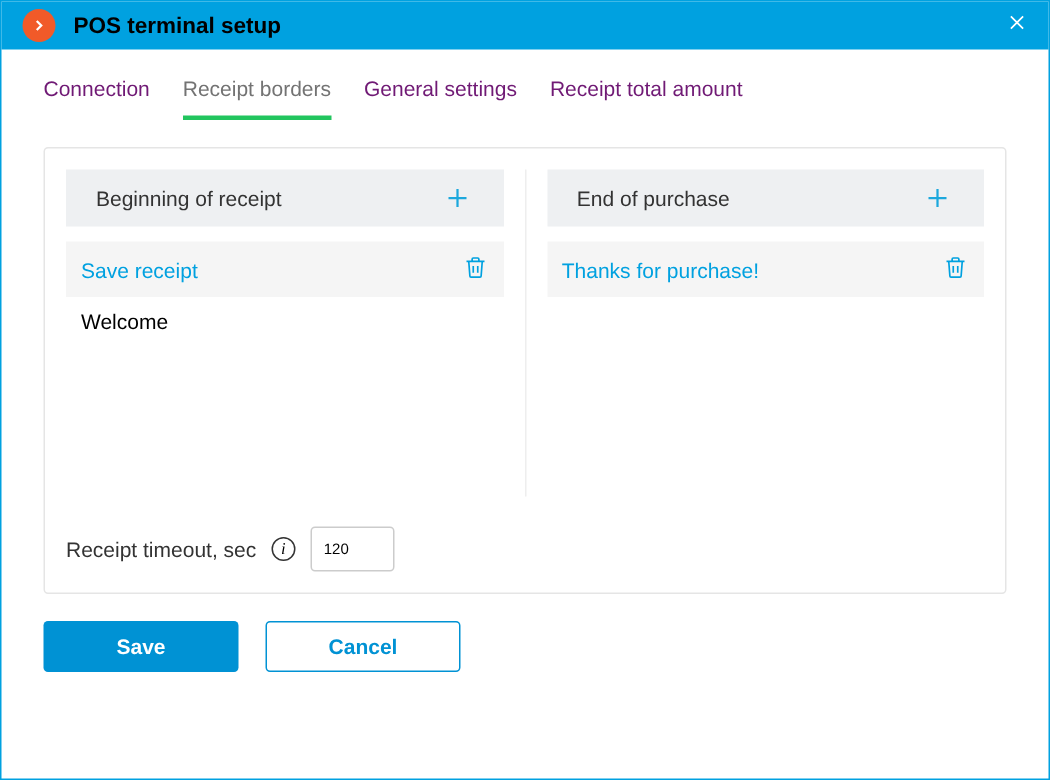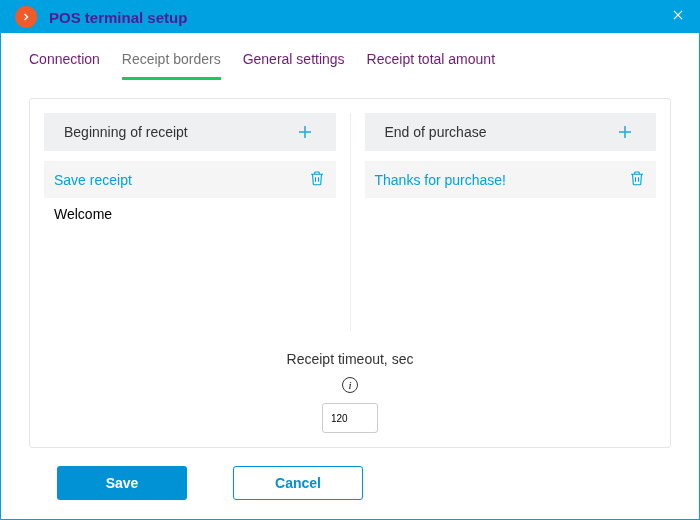--- a/index.html
+++ b/index.html
@@ -1,20 +1,20 @@
 <!DOCTYPE html>
 <html><head>
 <meta charset="utf-8">
 <style>
   * { box-sizing: border-box; margin: 0; padding: 0; font-family: "Segoe UI", Arial, sans-serif; }
   html, body { width: 700px; height: 520px; background: #fff; }
   .modal { width: 700px; height: 520px; border: 1px solid #00a1e0; display: flex; flex-direction: column; }
 
   
-  .header { background: #00a1e0; color: #4c1d95; display: flex; align-items: center; height: 32px; padding: 4px 14px; }
+  .header { background: #00a1e0; color: #000000; display: flex; align-items: center; height: 32px; padding: 4px 14px; }
   .header .round { width: 22px; height: 22px; background: #f15a29; border-radius: 50%; display: flex; align-items: center; justify-content: center; margin-right: 12px; }
   .header .round svg { width: 12px; height: 12px; }
   .header .title { font-size: 15px; font-weight: 600; flex: 1; }
   .header .close { cursor: pointer; }
   .header .close svg { width: 14px; height: 14px; stroke: #fff; stroke-width: 2; }
 
   
   .tabs { display: flex; gap: 22px; padding: 18px 28px 0 28px; border-bottom: none; }
   .tab { font-size: 14px; color: #701a75; padding-bottom: 10px; cursor: pointer; }
   .tab.active { color: #737373; border-bottom: 3px solid #22c55e; }
@@ -31,28 +31,28 @@
   .plus { width: 22px; height: 22px; display: flex; align-items: center; justify-content: center; cursor: pointer; }
   .plus svg { stroke: #1ca8dd; stroke-width: 2; }
 
   .item-row { display: flex; align-items: center; justify-content: space-between; padding: 8px 10px; font-size: 14px; }
   .item-row.selected { background: #f5f5f5; color: #00a1e0; }
   .item-row .trash { cursor: pointer; }
   .item-row .trash svg { stroke: #00a1e0; stroke-width: 1.5; fill: none; }
 
   .list-area { min-height: 170px; }
 
-  .timeout-row { display: flex; align-items: center; gap: 10px; margin-top: 20px; flex-direction: column; }
+  .timeout-row { display: flex; align-items: center; gap: 10px; margin-top: 20px; }
   .timeout-row label { font-size: 14px; color: #333; }
   .info-icon { width: 16px; height: 16px; border: 1px solid #333; border-radius: 50%; display: flex; align-items: center; justify-content: center; font-size: 11px; font-style: italic; font-family: Georgia, serif; cursor: default; }
   .timeout-row input { width: 56px; height: 30px; border: 1px solid #ccc; border-radius: 3px; padding: 0 8px; font-size: 10px; }
 
   
   .footer { display: flex; gap: 18px; padding: 18px 28px; }
-  .btn { width: 130px; height: 34px; border-radius: 3px; font-size: 14px; font-weight: 600; cursor: pointer; border: none; margin-left: 28px; }
+  .btn { width: 130px; height: 34px; border-radius: 3px; font-size: 14px; font-weight: 600; cursor: pointer; border: none; }
   .btn.primary { background: #0092d4; color: #fff; }
   .btn.secondary { background: #fff; color: #0092d4; border: 1px solid #0092d4; }
 </style>
 </head>
 <body>
 
 <div class="modal">
 
   <div class="header">
     <div class="round">

